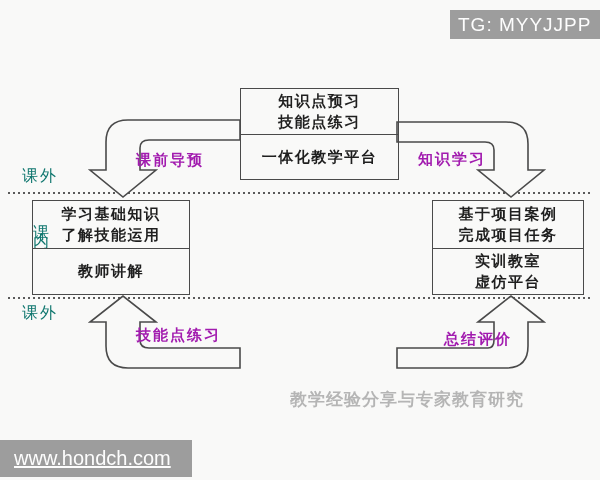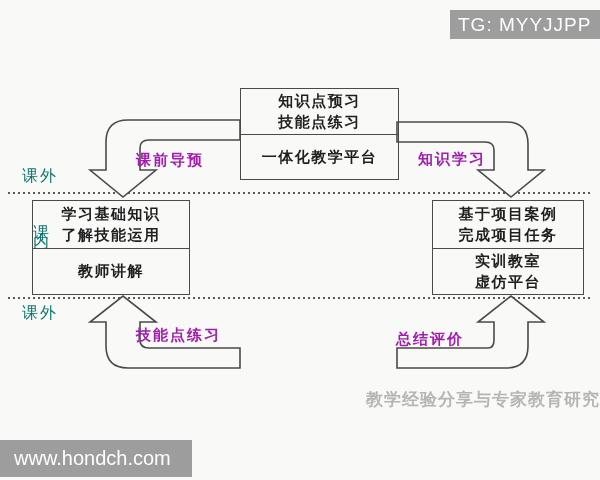--- a/index.html
+++ b/index.html
@@ -33,25 +33,25 @@
   .arrlabel{
     position:absolute;z-index:2;font-size:15px;font-weight:700;color:#a21caf;
     letter-spacing:2px;white-space:nowrap;
   }
   .badge{
     position:absolute;z-index:4;background:#9d9d9d;color:#fdfdfd;
     font-family:"Liberation Sans","DejaVu Sans",sans-serif;
     display:flex;align-items:center;
   }
   .badge.tg{left:450px;top:10px;width:147px;height:29px;font-size:19px;padding-left:8px;letter-spacing:1px;}
-  .badge.url{left:0px;top:440px;width:178px;height:37px;font-size:20px;padding-left:14px;}
+  .badge.url{left:0px;top:440px;width:178px;height:37px;font-size:20px;padding-left:14px;text-decoration:underline;}
   .watermark{
     position:absolute;z-index:3;left:290px;top:388px;width:310px;
     font-size:17px;font-weight:700;color:rgba(125,125,125,0.55);
-    letter-spacing:1px;white-space:nowrap;overflow:hidden;text-align:right;
+    letter-spacing:1px;white-space:nowrap;overflow:hidden;
   }
 </style>
 </head>
 <body>
 
 <div class="stage">
 
   <div class="dashline" style="top:192px"></div>
   <div class="dashline" style="top:297px"></div>
 
@@ -64,21 +64,21 @@
     </g>
   </svg>
 
   <div class="phase" style="left:22px;top:166px">课外</div>
   <div class="phase vert" style="left:30px;top:212px;height:62px">课内</div>
   <div class="phase" style="left:22px;top:303px">课外</div>
 
   <div class="arrlabel" style="left:136px;top:151px">课前导预</div>
   <div class="arrlabel" style="left:418px;top:150px">知识学习</div>
   <div class="arrlabel" style="left:136px;top:326px">技能点练习</div>
-  <div class="arrlabel" style="left:396px;top:330px">总结评价</div>
+  <div class="arrlabel" style="left:444px;top:330px">总结评价</div>
 
   <div class="node" style="left:240px;top:88px;width:157px;height:90px">
     <div class="sec" style="height:45px">
       <span class="ln">知识点预习</span>
       <span class="ln">技能点练习</span>
     </div>
     <div class="sec lower" style="flex:1">
       <span class="ln">一体化教学平台</span>
     </div>
   </div>

